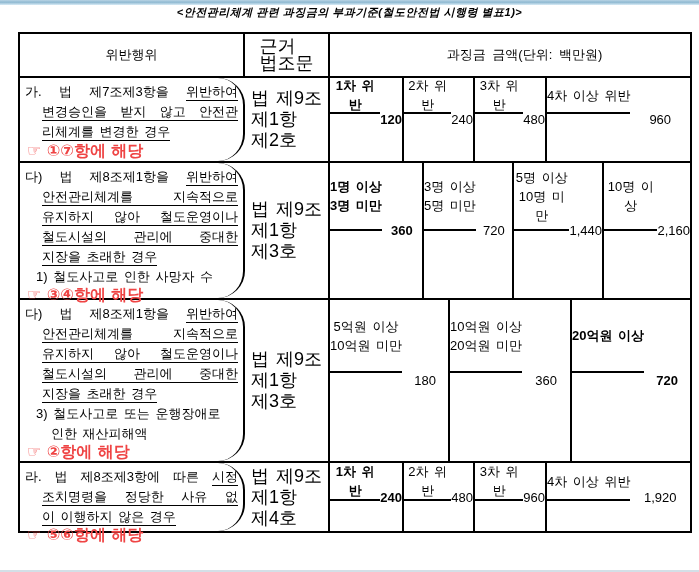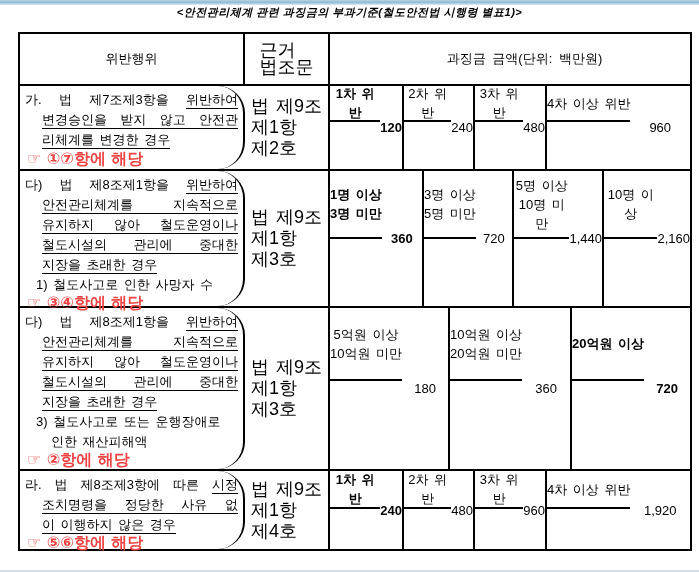--- a/index.html
+++ b/index.html
@@ -10,29 +10,29 @@
   .bottom-strip { position:absolute; left:0; bottom:0; width:699px; height:2px; background:#d4dfe7; }
   .title { text-align:center; font-size:11px; font-weight:bold; letter-spacing:0.5px;font-style:italic; }
   .ptable { width:674px; margin:12px 0 0 18px; border:2px solid #000; }
   .trow { display:flex; border-bottom:2px solid #000; }
   .trow:last-child { border-bottom:none; }
   .cell { border-right:2px solid #000; }
   .cell:last-child, .tiers { border-right:none; }
   .c1 { width:225px; flex:0 0 225px; }
   .c2 { width:85px; flex:0 0 85px; display:flex; align-items:center; justify-content:center;
         white-space:pre-line; font-size:18px; line-height:21px; word-spacing:2px; }
-  .hdr { height:52px; }
+  .hdr { height:44px; }
   .hdr .c1, .hdr .amount { display:flex; align-items:center; justify-content:center;
         font-size:13px; word-spacing:3px; }
   .hdr .c2 { line-height:17px; }
   .amount { flex:1 1 auto;padding-left:29px; }
   .row-ga  { height:85px;  --hh:36px; }
   .row-da1 { height:137px; --hh:68px; }
   .row-da3 { height:163px; --hh:73px; }
-  .row-ra  { height:78px;  --hh:38px; }
+  .row-ra  { height:68px;  --hh:38px; }
   .violation { display:flex; flex-direction:column; padding:4px 5px 3px 5px;
         font-size:13px; line-height:20px; word-spacing:2px;border-radius:27px; }
   .vl { white-space:nowrap; }
   .vl.j { white-space:normal; text-align:justify; text-align-last:justify; }
   .cont { padding-left:17px; }
   .sub  { padding-left:11px; }
   .sub2 { padding-left:26px; }
   .spacer { flex:1 1 auto; }
   .uline { border-bottom:1px solid #000; padding-bottom:1px; }
   .note { color:#ef4444; font-weight:bold; font-size:16px; line-height:15px; padding-left:2px; word-spacing:1px; }

